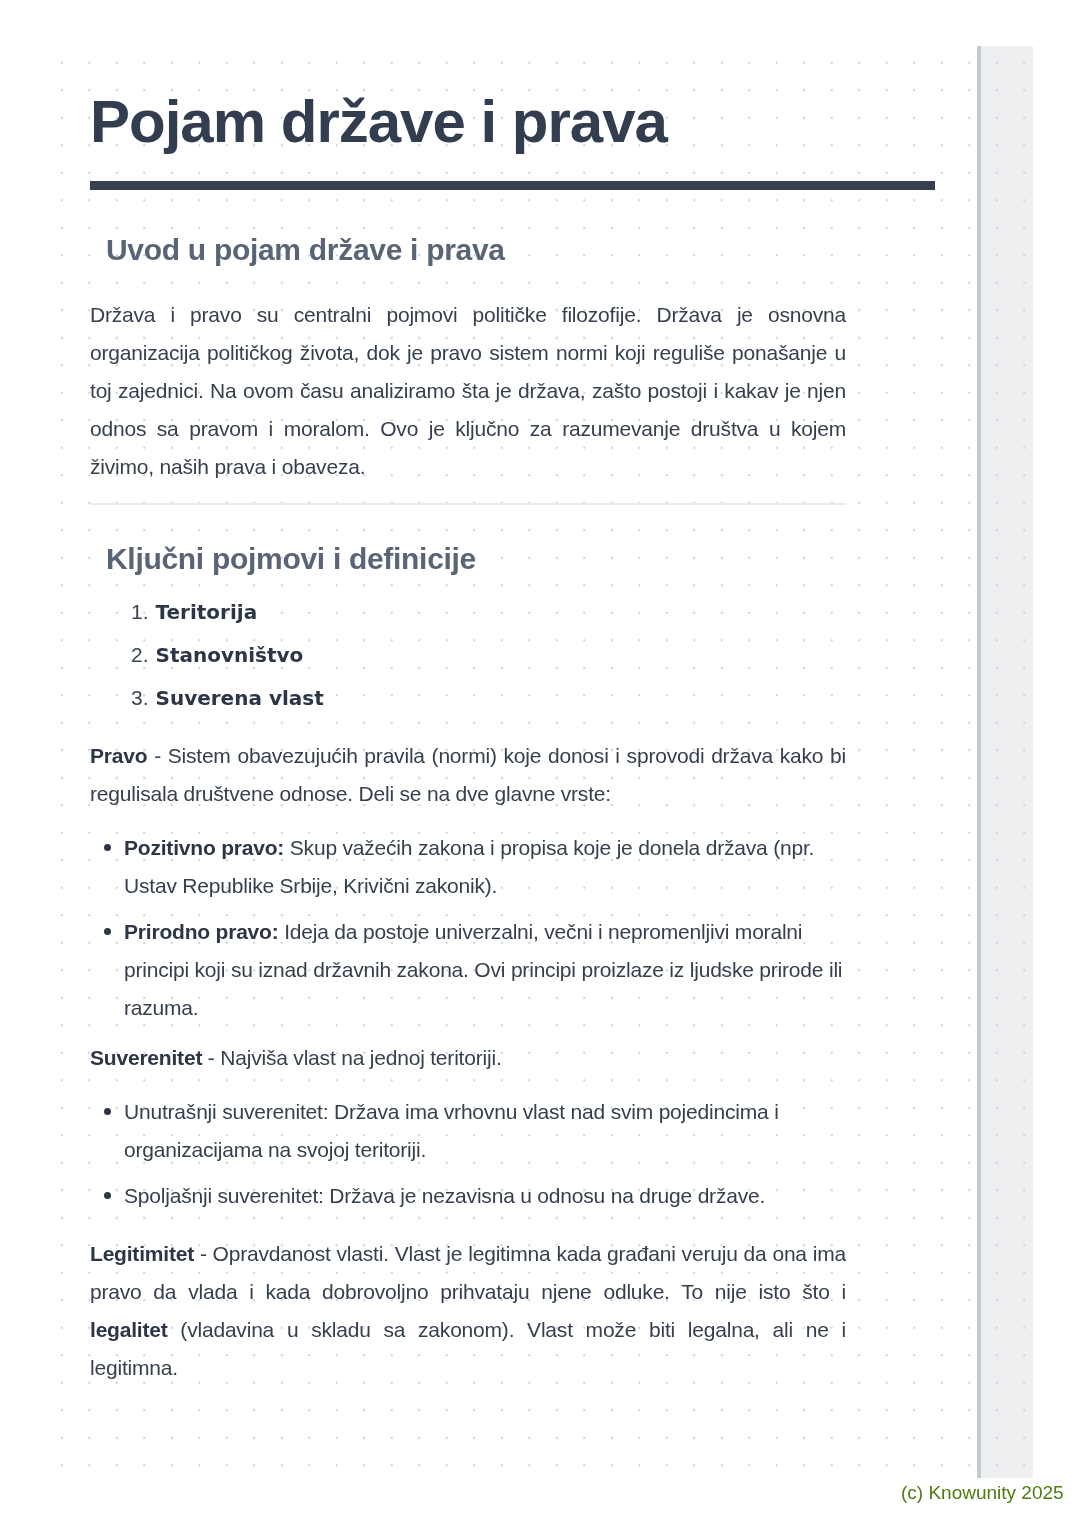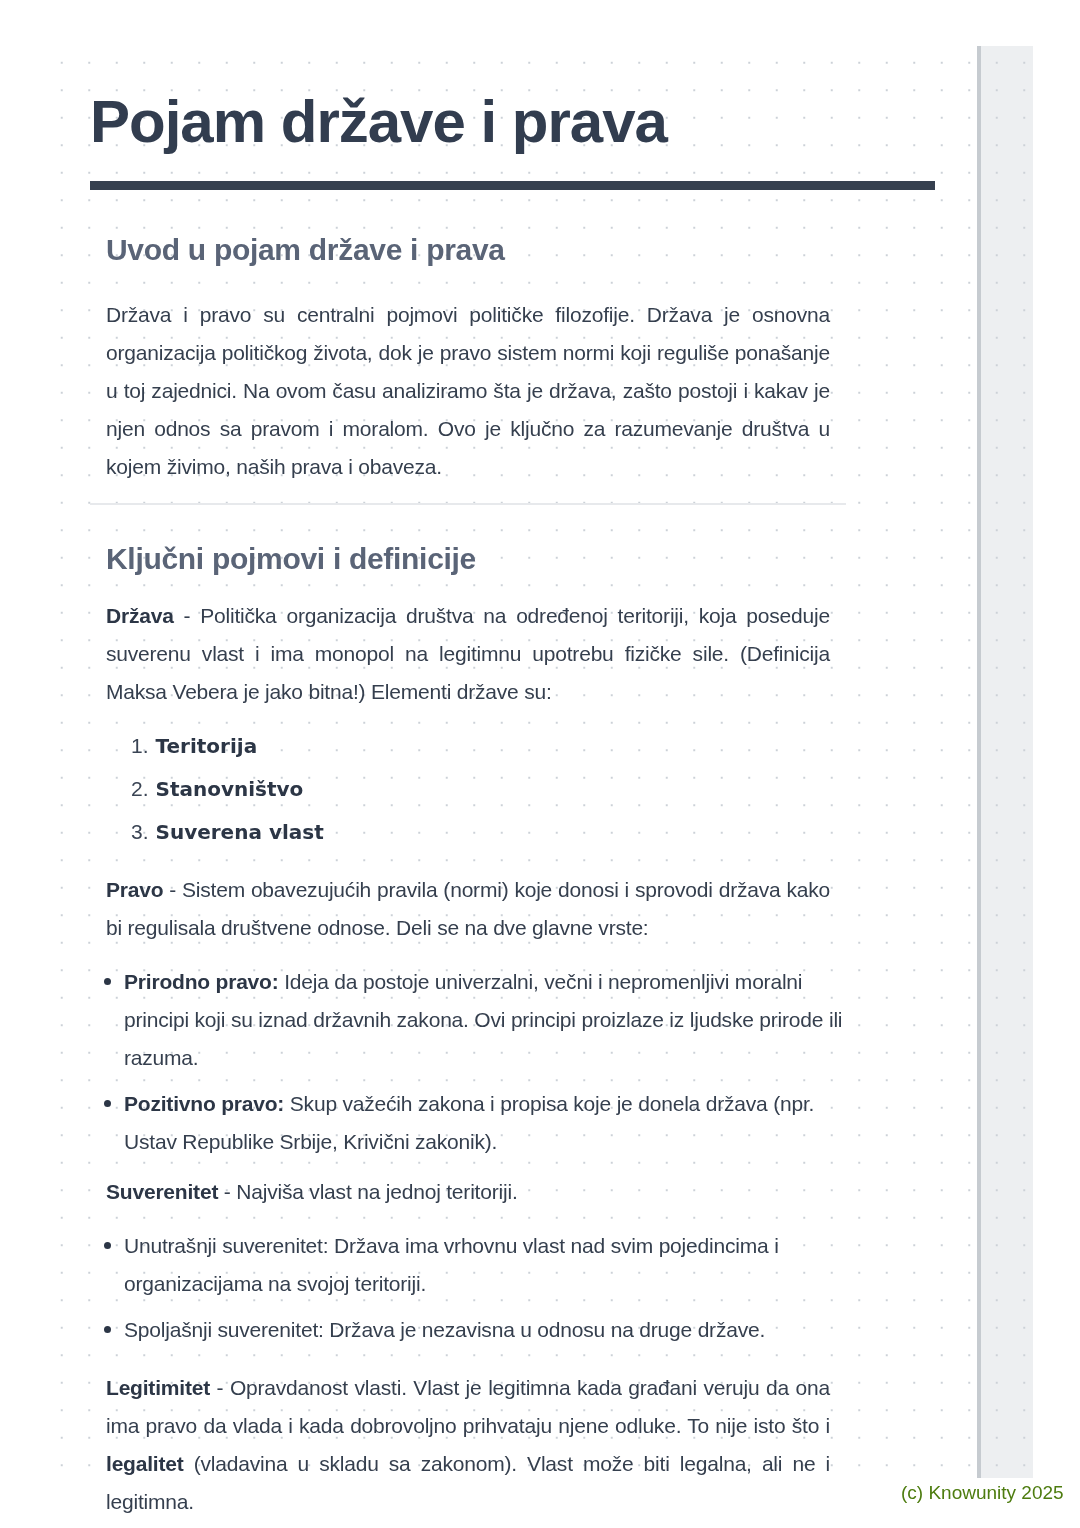--- a/index.html
+++ b/index.html
@@ -66,21 +66,21 @@
     color: #5a6477;
     margin: 16px;
   }
   .heading-intro    { margin-top: 42px; }
   .heading-concepts { margin-top: 36px; }
 
   .body-p {
     font-size: 21px;
     line-height: 38px;
     letter-spacing: -0.2px;
-    margin: 16px;
+    margin: 0;
   }
   .justify { text-align: justify; }
   .p-intro   { margin-top: 28px; }
   .p-term    { margin-top: 20px; }
   .p-single  { margin-top: 12px; }
 
   .term-bold { font-weight: 700; color: #2c3646; font-style: normal; }
 
   .divider {
     border: none;
@@ -159,33 +159,32 @@
   <div class="title-bar"></div>
 
   <h2 class="section-heading heading-intro">Uvod u pojam države i prava</h2>
 
   <p class="body-p justify p-intro">Država i pravo su centralni pojmovi političke filozofije. Država je osnovna organizacija političkog života, dok je pravo sistem normi koji reguliše ponašanje u toj zajednici. Na ovom času analiziramo šta je država, zašto postoji i kakav je njen odnos sa pravom i moralom. Ovo je ključno za razumevanje društva u kojem živimo, naših prava i obaveza.</p>
 
   <hr class="divider">
 
   <h2 class="section-heading heading-concepts">Ključni pojmovi i definicije</h2>
 
-  <p class="body-p justify p-term"><span class="term-bold">Država</span><span> - Politička organizacija društva na određenoj teritoriji, koja poseduje suverenu vlast i ima monopol na legitimnu upotrebu fizičke sile. (Definicija Maksa Vebera je jako bitna!) Elementi države su:</span></p>
 
   <ol class="elements">
     <li><span class="num">1.</span><span class="element-label">Teritorija</span></li>
     <li><span class="num">2.</span><span class="element-label">Stanovništvo</span></li>
     <li><span class="num">3.</span><span class="element-label">Suverena vlast</span></li>
   </ol>
 
   <p class="body-p justify p-term"><span class="term-bold">Pravo</span><span> - Sistem obavezujućih pravila (normi) koje donosi i sprovodi država kako bi regulisala društvene odnose. Deli se na dve glavne vrste:</span></p>
 
   <ul class="bullets">
+    <li><span class="lead-bold">Pozitivno pravo:</span><span> Skup važećih zakona i propisa koje je donela država (npr. Ustav Republike Srbije, Krivični zakonik).</span></li>
     <li><span class="lead-bold">Prirodno pravo:</span><span> Ideja da postoje univerzalni, večni i nepromenljivi moralni principi koji su iznad državnih zakona. Ovi principi proizlaze iz ljudske prirode ili razuma.</span></li>
-    <li><span class="lead-bold">Pozitivno pravo:</span><span> Skup važećih zakona i propisa koje je donela država (npr. Ustav Republike Srbije, Krivični zakonik).</span></li>
   </ul>
 
   <p class="body-p p-single"><span class="term-bold">Suverenitet</span><span> - Najviša vlast na jednoj teritoriji.</span></p>
 
   <ul class="bullets">
     <li><span class="lead-italic">Unutrašnji suverenitet:</span><span> Država ima vrhovnu vlast nad svim pojedincima i organizacijama na svojoj teritoriji.</span></li>
     <li><span class="lead-italic">Spoljašnji suverenitet:</span><span> Država je nezavisna u odnosu na druge države.</span></li>
   </ul>
 
   <p class="body-p justify p-term"><span class="term-bold">Legitimitet</span><span> - Opravdanost vlasti. Vlast je legitimna kada građani veruju da ona ima pravo da vlada i kada dobrovoljno prihvataju njene odluke. To nije isto što i </span><span class="term-bold">legalitet</span><span> (vladavina u skladu sa zakonom). Vlast može biti legalna, ali ne i legitimna.</span></p>

